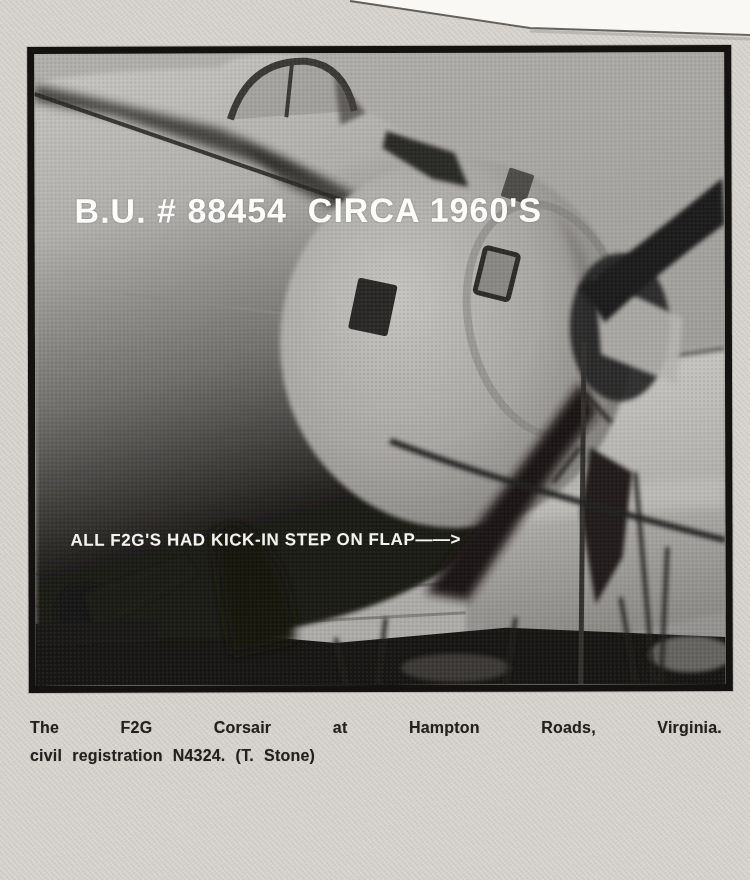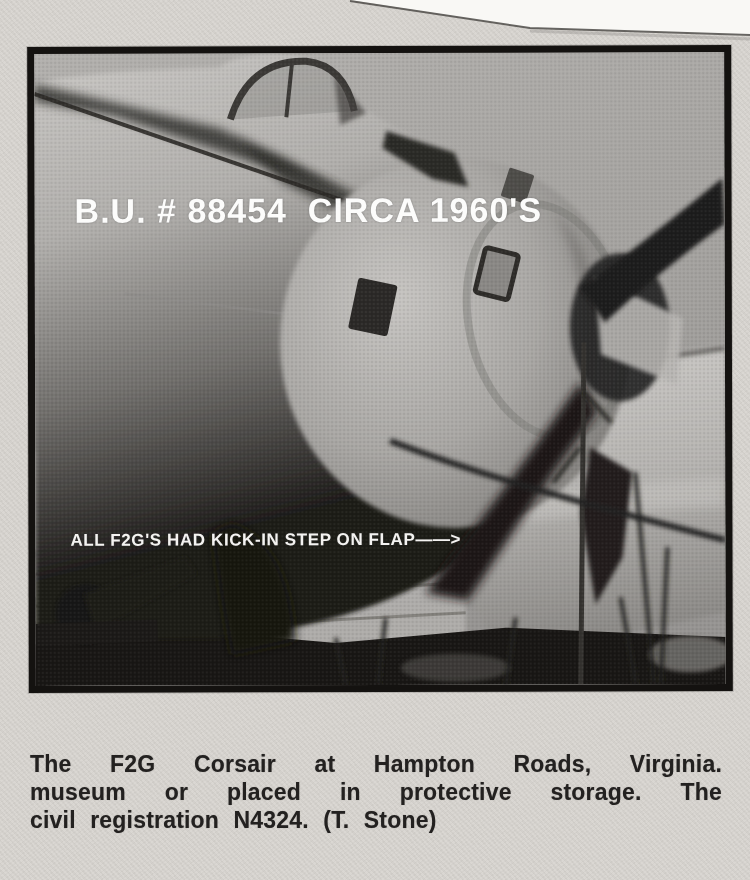--- a/index.html
+++ b/index.html
@@ -26,22 +26,22 @@
     letter-spacing:1px;white-space:pre;
     text-shadow:0 0 2px rgba(90,90,90,0.55);
   }
   .overlay-note{
     position:absolute;left:35px;top:477px;
     font-size:17px;font-weight:bold;color:#f4f3f1;
     letter-spacing:0.6px;white-space:pre;
     text-shadow:0 0 2px rgba(60,60,60,0.6);
   }
   .caption{
-    position:absolute;left:30px;top:750px;width:692px;
-    font-size:23px;line-height:28px;font-weight:bold;color:#232120;
+    position:absolute;left:30px;top:714px;width:692px;
+    font-size:16px;line-height:28px;font-weight:bold;color:#232120;
     letter-spacing:0.2px;
     text-shadow:0 0 1px rgba(35,33,32,0.35);
   }
   .cap-line{text-align:justify;text-align-last:justify;}
   .cap-line.last{text-align-last:left;word-spacing:0.34em;}
 </style>
 </head>
 <body>
 
 <svg class="scrap" viewBox="0 0 402 44" aria-hidden="true">
@@ -158,15 +158,14 @@
       <rect x="0" y="0" width="690" height="632" fill="url(#ht)"></rect>
     </svg>
 
     <div class="overlay-title">B.U. # 88454  CIRCA 1960'S</div>
     <div class="overlay-note">ALL F2G'S HAD KICK-IN STEP ON FLAP——&gt;</div>
   </div>
 </div>
 
 <div class="caption">
   <div class="cap-line">The F2G Corsair at Hampton Roads, Virginia.</div>
-  <div class="cap-line">museum or placed in protective storage. The</div>
   <div class="cap-line last">civil registration N4324. (T. Stone)</div>
 </div>
 
 </body></html>

